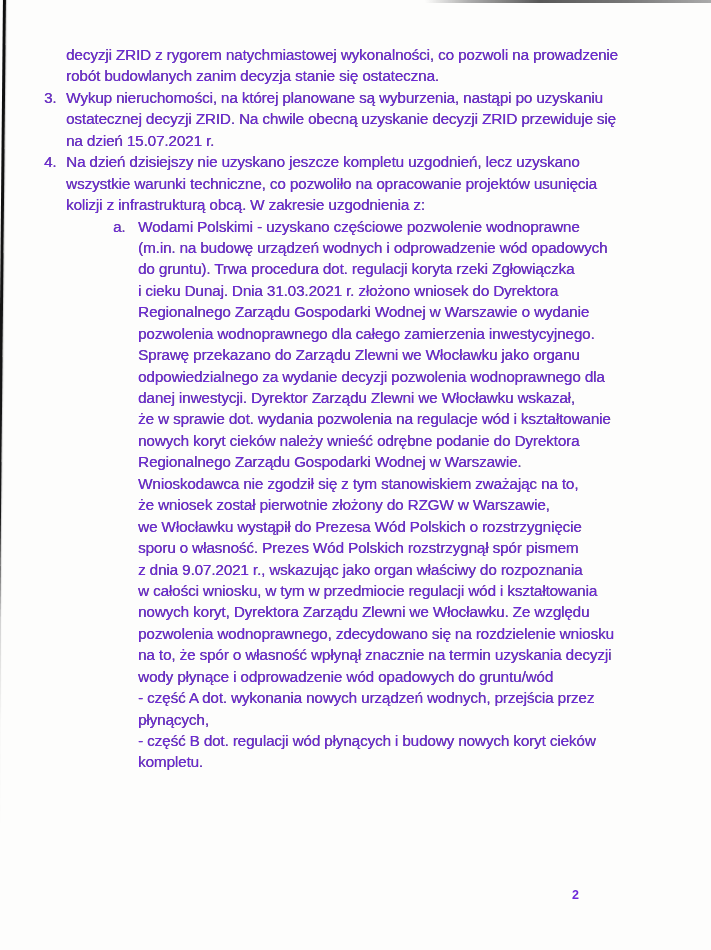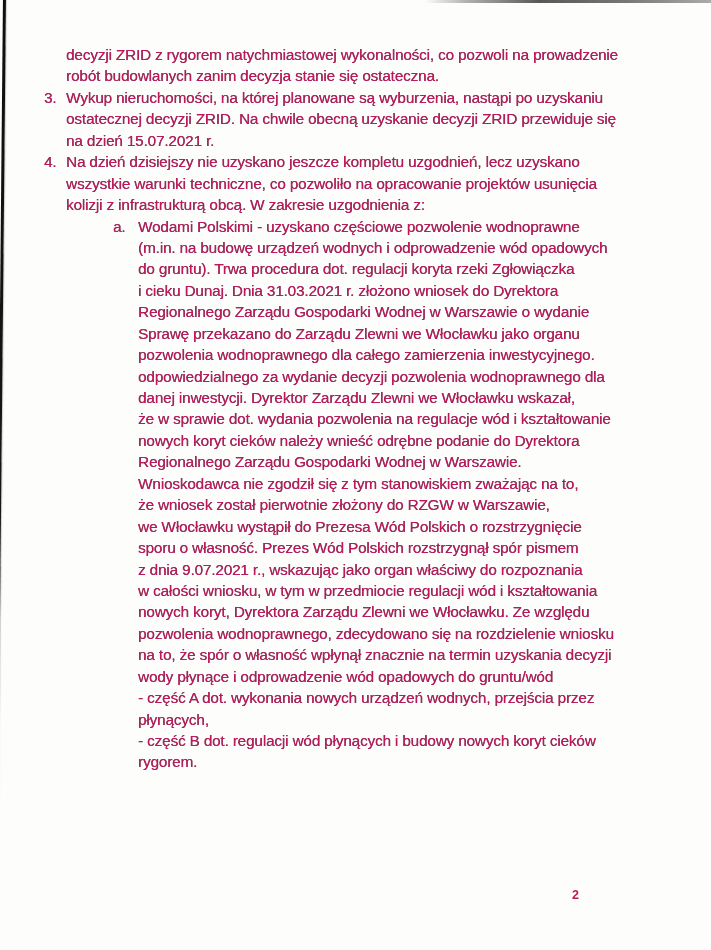--- a/index.html
+++ b/index.html
@@ -7,21 +7,21 @@
     padding: 0;
     background: #e8e8e8;
   }
   .scan-page {
     position: relative;
     width: 711px;
     height: 950px;
     background: #fdfdfc;
     overflow: hidden;
     font-family: "Liberation Sans", sans-serif;
-    color: #be185d;
+    color: #6d28d9;
   }
   
   .edge-left {
     position: absolute;
     left: 3px;
     top: -5px;
     width: 2.5px;
     height: 970px;
     background: linear-gradient(to bottom, #0e0e0e 0%, #191919 60%, #111 100%);
     transform: rotate(0.55deg);
@@ -92,37 +92,37 @@
       <div class="line i1"><span>ostatecznej decyzji ZRID. Na chwile obecną uzyskanie decyzji ZRID przewiduje się</span></div>
       <div class="line i1"><span>na dzień 15.07.2021 r.</span></div>
       <div class="line i1"><span class="marker">4.</span><span>Na dzień dzisiejszy nie uzyskano jeszcze kompletu uzgodnień, lecz uzyskano</span></div>
       <div class="line i1"><span>wszystkie warunki techniczne, co pozwoliło na opracowanie projektów usunięcia</span></div>
       <div class="line i1"><span>kolizji z infrastrukturą obcą. W zakresie uzgodnienia z:</span></div>
       <div class="line i2"><span class="marker">a.</span><span class="seg-bold">Wodami Polskimi</span><span> - uzyskano częściowe pozwolenie wodnoprawne</span></div>
       <div class="line i2"><span>(m.in. na budowę urządzeń wodnych i odprowadzenie wód opadowych</span></div>
       <div class="line i2"><span>do gruntu). Trwa procedura dot. regulacji koryta rzeki Zgłowiączka</span></div>
       <div class="line i2"><span>i cieku Dunaj. Dnia 31.03.2021 r. złożono wniosek do Dyrektora</span></div>
       <div class="line i2"><span>Regionalnego Zarządu Gospodarki Wodnej w Warszawie o wydanie</span></div>
+      <div class="line i2"><span>pozwolenia wodnoprawnego dla całego zamierzenia inwestycyjnego.</span></div>
       <div class="line i2"><span>Sprawę przekazano do Zarządu Zlewni we Włocławku jako organu</span></div>
-      <div class="line i2"><span>pozwolenia wodnoprawnego dla całego zamierzenia inwestycyjnego.</span></div>
       <div class="line i2"><span>odpowiedzialnego za wydanie decyzji pozwolenia wodnoprawnego dla</span></div>
       <div class="line i2"><span>danej inwestycji. Dyrektor Zarządu Zlewni we Włocławku wskazał,</span></div>
       <div class="line i2"><span>że w sprawie dot. wydania pozwolenia na regulacje wód i kształtowanie</span></div>
       <div class="line i2"><span>nowych koryt cieków należy wnieść odrębne podanie do Dyrektora</span></div>
       <div class="line i2"><span>Regionalnego Zarządu Gospodarki Wodnej w Warszawie.</span></div>
       <div class="line i2"><span>Wnioskodawca nie zgodził się z tym stanowiskiem zważając na to,</span></div>
       <div class="line i2"><span>że wniosek został pierwotnie złożony do RZGW w Warszawie,</span></div>
       <div class="line i2"><span>we Włocławku wystąpił do Prezesa Wód Polskich o rozstrzygnięcie</span></div>
       <div class="line i2"><span>sporu o własność. Prezes Wód Polskich rozstrzygnął spór pismem</span></div>
       <div class="line i2"><span>z dnia 9.07.2021 r., wskazując jako organ właściwy do rozpoznania</span></div>
       <div class="line i2"><span>w całości wniosku, w tym w przedmiocie regulacji wód i kształtowania</span></div>
       <div class="line i2"><span>nowych koryt, Dyrektora Zarządu Zlewni we Włocławku. Ze względu</span></div>
       <div class="line i2"><span>pozwolenia wodnoprawnego, zdecydowano się na rozdzielenie wniosku</span></div>
       <div class="line i2"><span>na to, że spór o własność wpłynął znacznie na termin uzyskania decyzji</span></div>
       <div class="line i2"><span>wody płynące i odprowadzenie wód opadowych do gruntu/wód</span></div>
       <div class="line i2"><span>- część A dot. wykonania nowych urządzeń wodnych, przejścia przez</span></div>
       <div class="line i2"><span>płynących,</span></div>
       <div class="line i2"><span>- część B dot. regulacji wód płynących i budowy nowych koryt cieków</span></div>
-      <div class="line i2"><span>rygorem.</span></div>
+      <div class="line i2"><span>kompletu.</span></div>
     </div>
 
   <div class="page-number">2</div>
 </div>
 
 </body></html>

